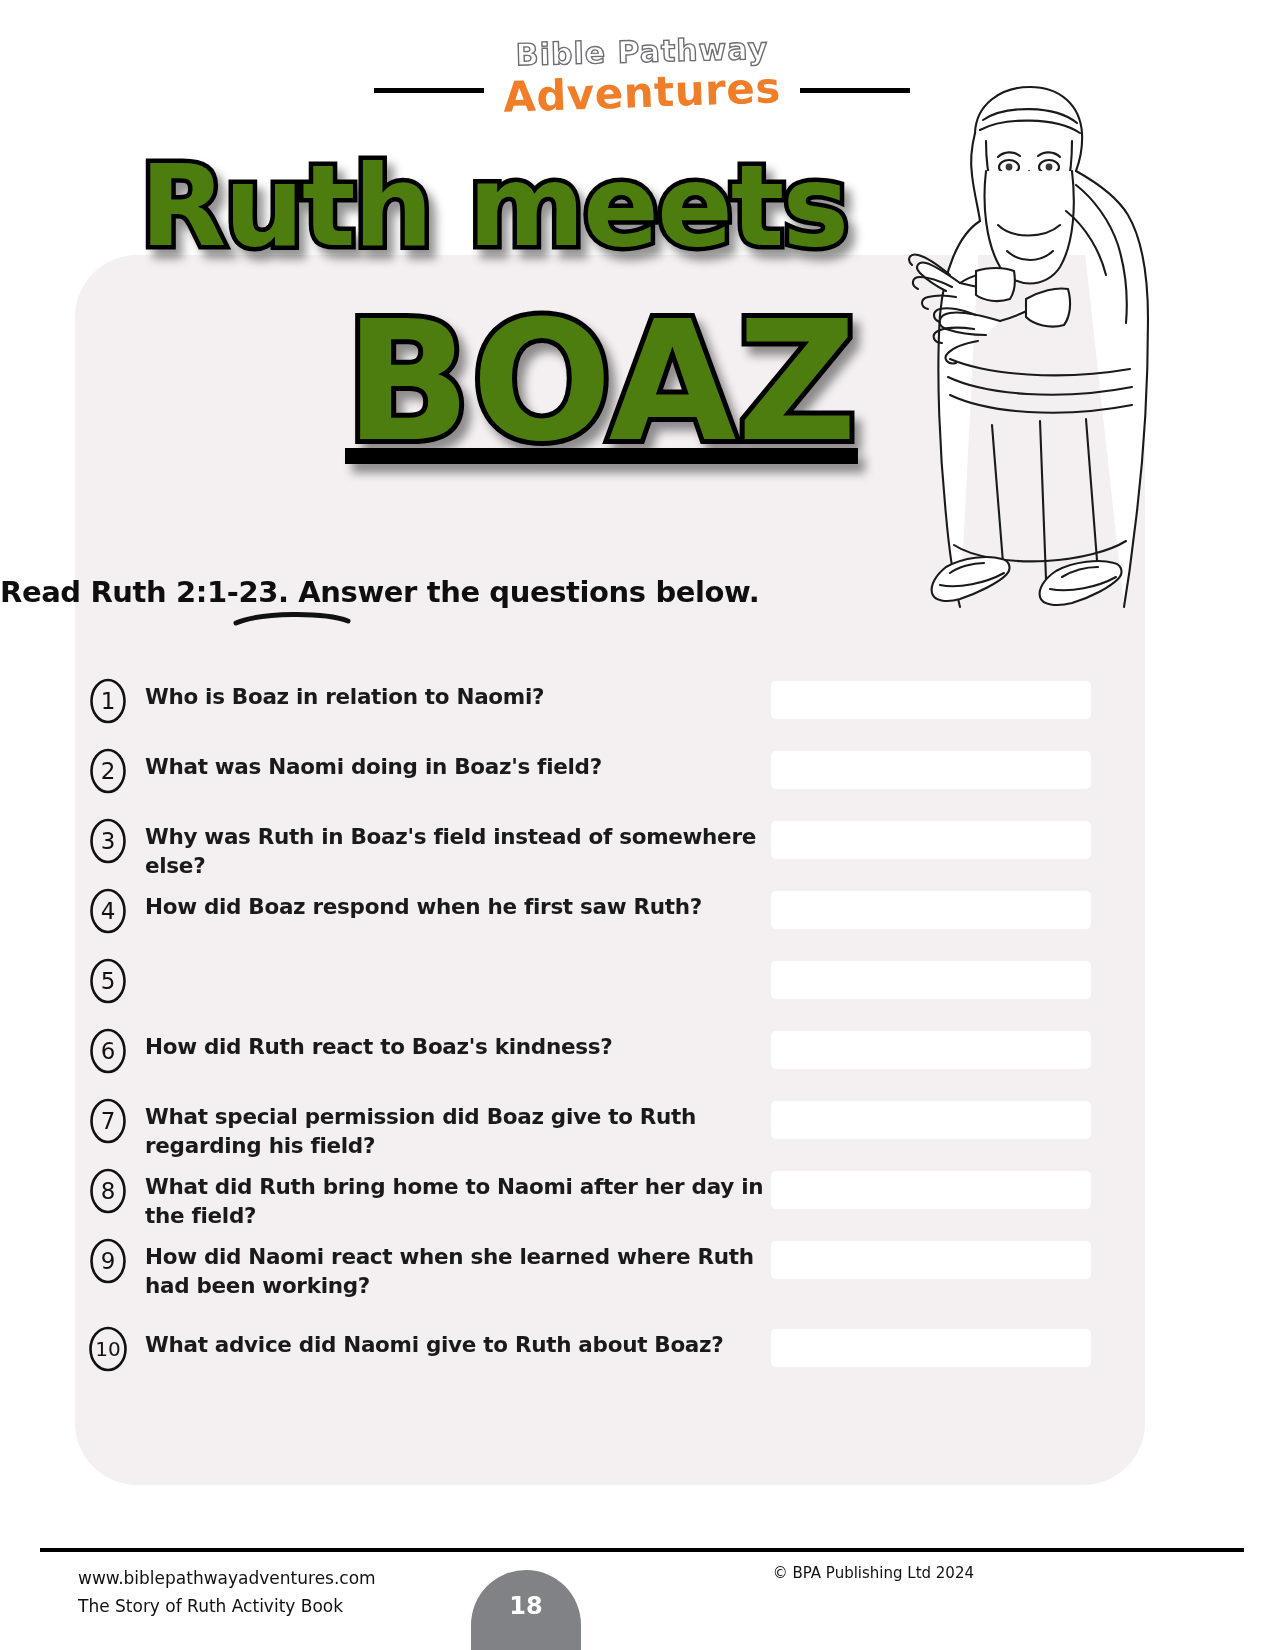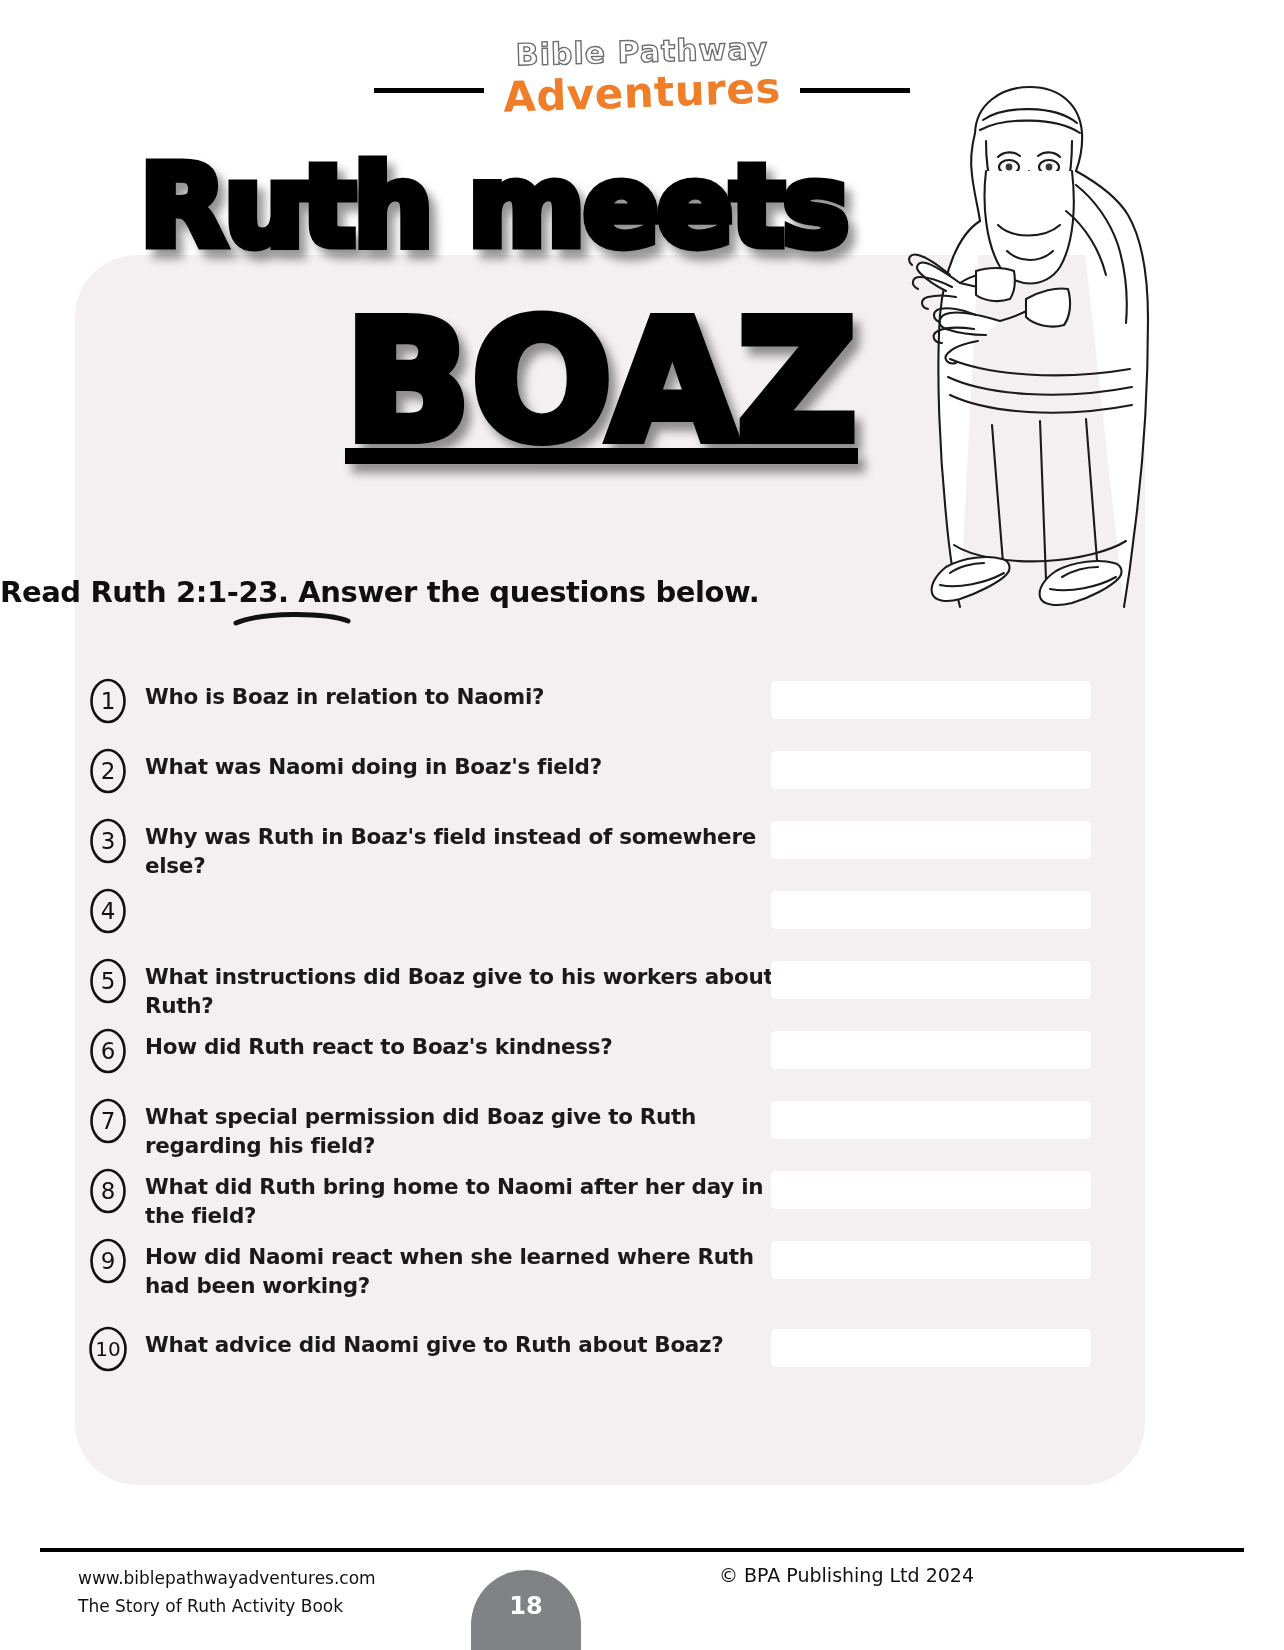--- a/index.html
+++ b/index.html
@@ -90,21 +90,21 @@
   #title-block {
     position: absolute;
     left: 0;
     top: 150px;
     width: 1000px;
     pointer-events: none;
   }
   .title-line {
     font-family: "DejaVu Sans", sans-serif;
     font-weight: bold;
-    color: #000000;
+    color: #4d7c0f;
     -webkit-text-stroke: 9px #000000;
     paint-order: stroke fill;
     letter-spacing: -2px;
     white-space: nowrap;
     filter: drop-shadow(7px 9px 5px rgba(0,0,0,0.42));
   }
   #title-line1 {
     position: absolute;
     left: 140px;
     top: 0;
@@ -225,21 +225,21 @@
     font-family: "DejaVu Sans", sans-serif;
     font-size: 17px;
     line-height: 28px;
     color: #111;
   }
   .footer-right {
     position: absolute;
     right: 78px;
     top: 6px;
     font-family: "DejaVu Sans", sans-serif;
-    font-size: 19px;
+    font-size: 15px;
     color: #111;
     text-align: right;
   }
   #page-badge {
     position: absolute;
     left: 50%;
     transform: translateX(-50%);
     top: 12px;
     width: 110px;
     height: 90px;
@@ -390,31 +390,31 @@
     <div class="q-answer"></div>
   </div>
 
   <div class="q-row">
     <div class="q-num">
       <svg viewBox="0 0 40 46" width="40" height="46">
         <ellipse cx="20" cy="23" rx="16.5" ry="21" fill="none" stroke="#111" stroke-width="2.6"></ellipse>
         <text class="q-digit" x="20" y="31" text-anchor="middle">4</text>
       </svg>
     </div>
+    <div class="q-text">How did Boaz respond when he first saw Ruth?</div>
     <div class="q-answer"></div>
   </div>
 
   <div class="q-row">
     <div class="q-num">
       <svg viewBox="0 0 40 46" width="40" height="46">
         <ellipse cx="20" cy="23" rx="16.5" ry="21" fill="none" stroke="#111" stroke-width="2.6"></ellipse>
         <text class="q-digit" x="20" y="31" text-anchor="middle">5</text>
       </svg>
     </div>
-    <div class="q-text">What instructions did Boaz give to his workers about Ruth?</div>
     <div class="q-answer"></div>
   </div>
 
   <div class="q-row">
     <div class="q-num">
       <svg viewBox="0 0 40 46" width="40" height="46">
         <ellipse cx="20" cy="23" rx="16.5" ry="21" fill="none" stroke="#111" stroke-width="2.6"></ellipse>
         <text class="q-digit" x="20" y="31" text-anchor="middle">6</text>
       </svg>
     </div>

